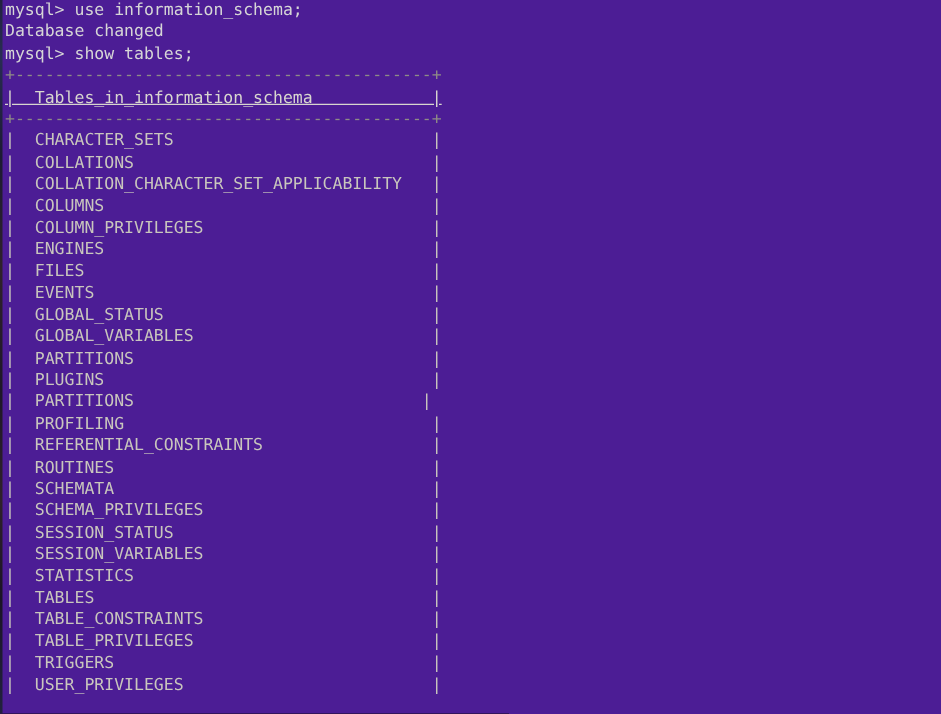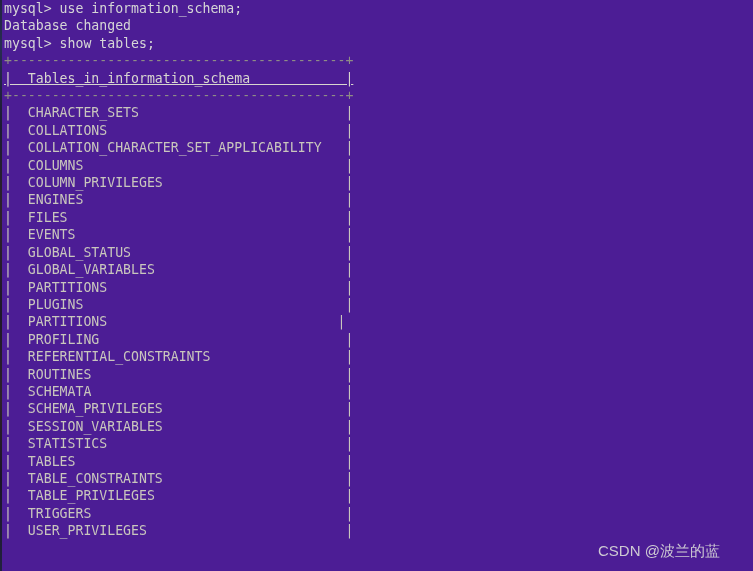--- a/index.html
+++ b/index.html
@@ -89,24 +89,24 @@
 </span><span class="row-line">|  GLOBAL_STATUS                           |
 </span><span class="row-line">|  GLOBAL_VARIABLES                        |
 </span><span class="row-line">|  PARTITIONS                              |
 </span><span class="row-line">|  PLUGINS                                 |
 </span><span class="row-line">|  PARTITIONS                             |
 </span><span class="row-line">|  PROFILING                               |
 </span><span class="row-line">|  REFERENTIAL_CONSTRAINTS                 |
 </span><span class="row-line">|  ROUTINES                                |
 </span><span class="row-line">|  SCHEMATA                                |
 </span><span class="row-line">|  SCHEMA_PRIVILEGES                       |
+</span><span class="row-line">|  SESSION_STATUS                          |
 </span><span class="row-line">|  SESSION_VARIABLES                       |
 </span><span class="row-line">|  STATISTICS                              |
 </span><span class="row-line">|  TABLES                                  |
 </span><span class="row-line">|  TABLE_CONSTRAINTS                       |
 </span><span class="row-line">|  TABLE_PRIVILEGES                        |
 </span><span class="row-line">|  TRIGGERS                                |
 </span><span class="row-line">|  USER_PRIVILEGES                         |
 </span></pre>
 
-  <div id="watermark">CSDN @波兰的蓝</div>
 
 </div>
 
 </body></html>

